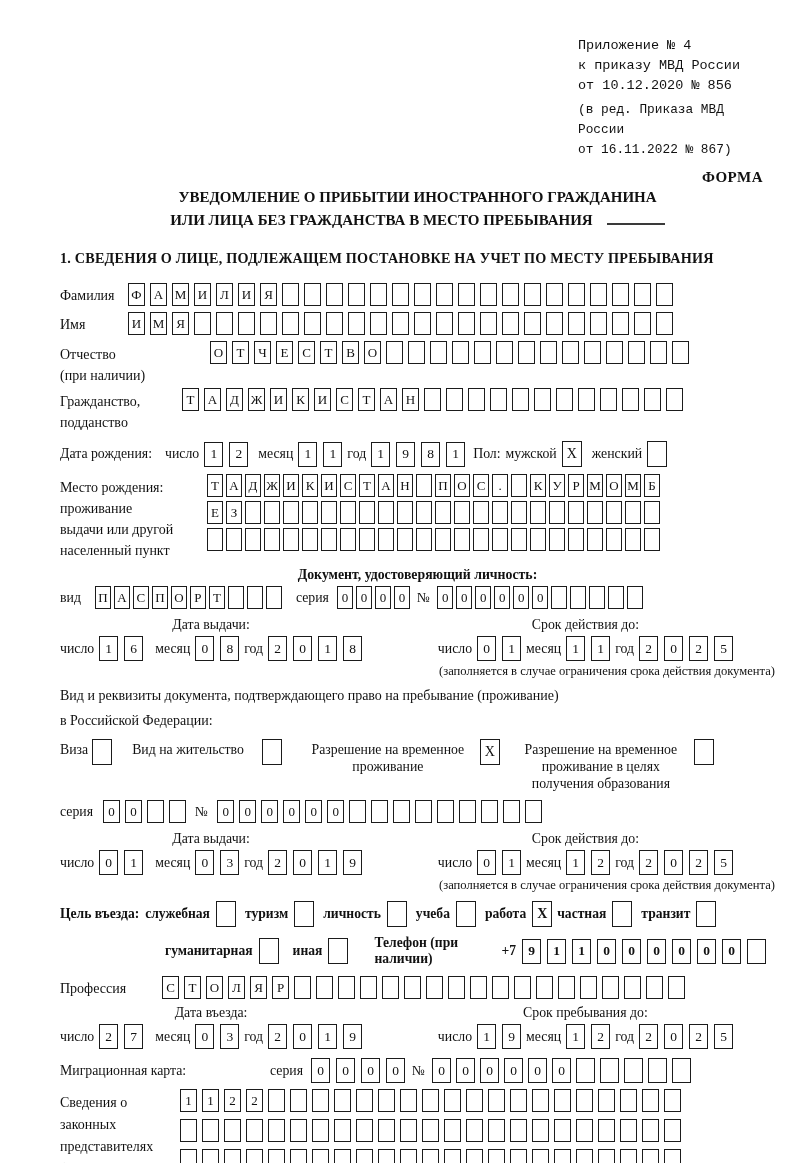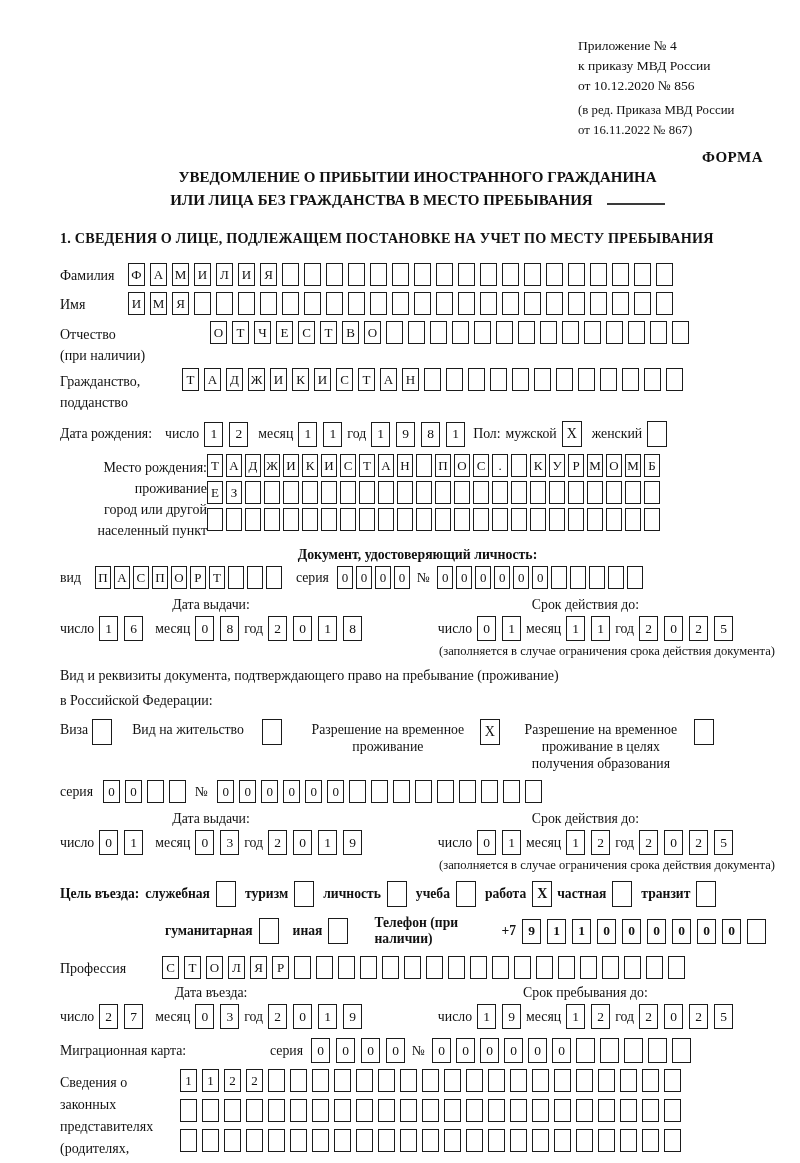--- a/index.html
+++ b/index.html
@@ -1,21 +1,21 @@
 <!DOCTYPE html>
 <html><head>
 <meta charset="utf-8">
 <style>
   * { margin:0; padding:0; box-sizing:border-box; }
   html,body { background:#ffffff; }
   body { font-family:"Liberation Serif", serif; color:#111; }
   .page { width:800px; height:1163px; background:#fff; padding:36px 25px 10px 60px; overflow:hidden; position:relative; }
 
   
-  .appendix { width:170px; margin-left:auto; margin-right:27px; font-size:13.5px; line-height:20px; }
+  .appendix { width:170px; margin-left:auto; margin-right:27px; font-size:13.5px; line-height:20px;font-family:Liberation Mono, monospace; }
   .appendix .small { font-size:12.8px; }
   .appendix .gap { margin-top:4px; }
   .forma { text-align:right; margin-right:12px; margin-top:9px; font-weight:bold; font-size:15px; letter-spacing:.5px; }
 
   .title { text-align:center; font-weight:bold; font-size:15px; line-height:23px; }
   .blank-line { display:inline-block; width:58px; border-bottom:2px solid #3a3a3a; margin-left:14px; vertical-align:baseline; }
 
   .sec-heading { font-weight:bold; font-size:14.2px; margin-top:18px; letter-spacing:.2px; }
 
   
@@ -223,24 +223,24 @@
     <span class="cells dcells cbox">
         <span class="cell">X</span>
       </span>
     <span class="t" style="margin-left:10px;">женский</span>
     <span class="cells dcells cbox">
         <span class="cell"></span>
       </span>
   </div>
 
   <div class="frow" style="margin-top:7px;">
-    <span class="flabel w147" style="line-height:21px;text-align:right;">
+    <span class="flabel w147" style="line-height:21px;">
       <div>Место рождения:</div>
       <div>проживание</div>
-      <div>город или другой</div>
+      <div>выдачи или другой</div>
       <div>населенный пункт</div>
     </span>
     <span class="colcells">
       <span class="cells tight">
           <span class="cell">Т</span>
           <span class="cell">А</span>
           <span class="cell">Д</span>
           <span class="cell">Ж</span>
           <span class="cell">И</span>
           <span class="cell">К</span>

